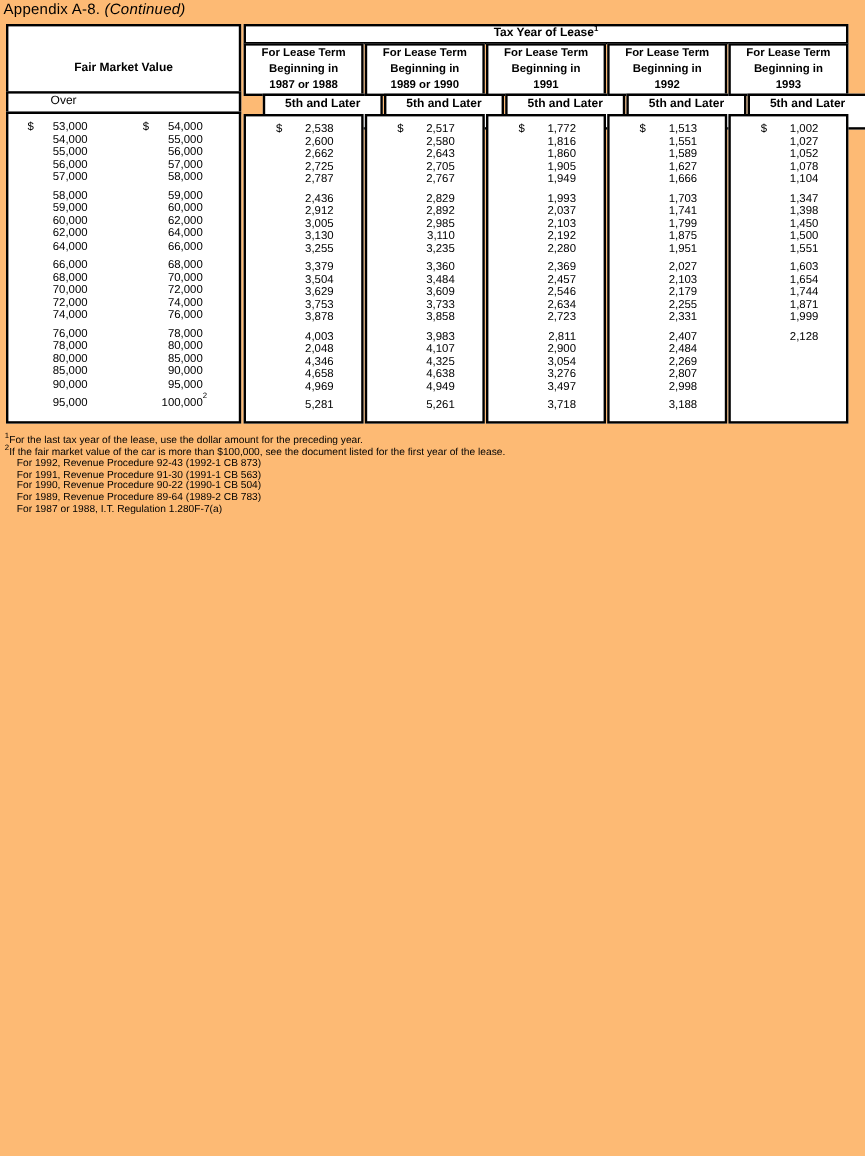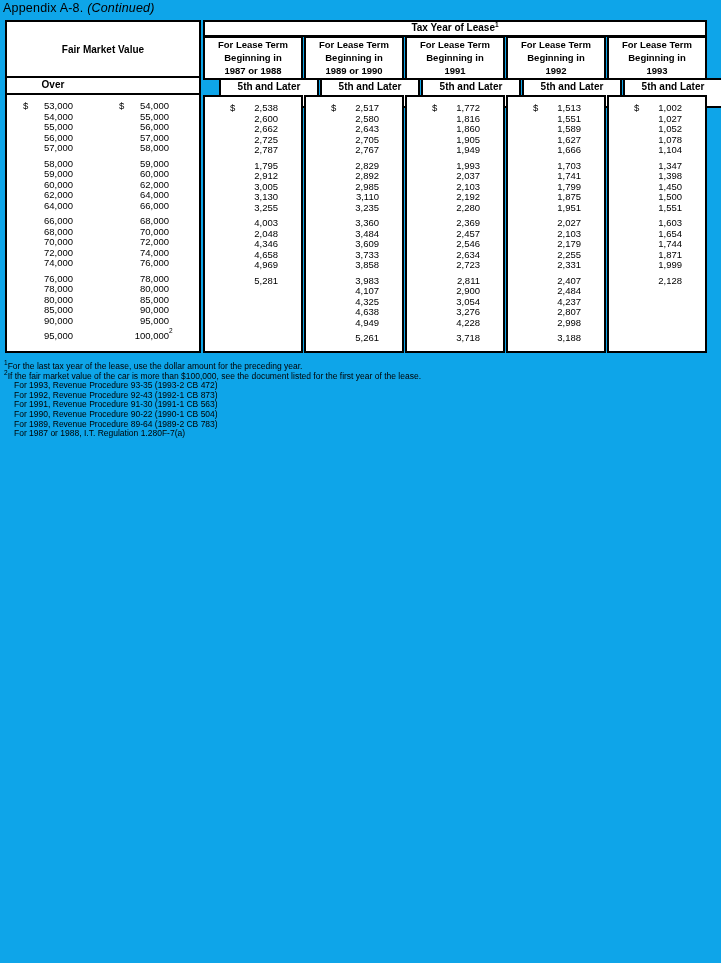--- a/index.html
+++ b/index.html
@@ -1,24 +1,24 @@
 <!DOCTYPE html>
 <html><head>
 <meta charset="utf-8">
 <style>
   html,body{margin:0;padding:0;}
-  .page{position:relative;width:721px;height:963px;background:#0ea5e9;color:#000;
+  .page{position:relative;width:721px;height:963px;background:#fdba74;color:#000;
         font-family:"Liberation Sans", sans-serif;overflow:hidden;}
   .title{position:absolute;left:3px;top:1px;font-size:12.5px;letter-spacing:.2px;}
   .title .it{font-style:italic;}
   .tablewrap{position:absolute;left:5px;top:20px;width:702px;height:333px;}
   .box{position:absolute;border:2px solid #000;background:#fff;box-sizing:border-box;}
-  .fmv-head{left:0;top:0;width:196px;height:58px;display:flex;align-items:center;
+  .fmv-head{left:0;top:0;width:196px;height:72px;display:flex;align-items:center;
             justify-content:center;font-weight:bold;font-size:10px;}
-  .overs{left:0;top:56px;width:196px;height:19px;font-weight:bold;font-size:10px;}
+  .overs{left:0;top:56px;width:196px;height:19px;font-weight:normal;font-size:10px;}
   .ovlab{position:absolute;left:0;top:1px;width:92px;text-align:center;}
   .nolab{position:absolute;left:96px;top:1px;width:92px;text-align:right;margin-top:37px;}
   .fmv-data{left:0;top:73px;width:196px;height:260px;padding-top:6px;}
   .taxyear{left:198px;top:0;width:504px;height:17px;text-align:center;
            font-weight:bold;font-size:10px;line-height:12px;}
   .lease-head{top:16px;width:100px;height:44px;text-align:center;font-weight:bold;
               font-size:9.5px;line-height:13px;padding-top:0;}
   .subhead{top:58px;width:100px;height:30px;text-align:center;font-weight:bold;
            font-size:10px;line-height:14px;margin-left:16px;}
   .col-data{top:75px;width:100px;height:258px;padding-top:6px;}
@@ -242,37 +242,59 @@
               <span class="num">2,725</span>
             </div>
             <div class="row valrow">
               <span class="cur"></span>
               <span class="num">2,787</span>
             </div>
           </div>
           <div class="grp">
             <div class="row valrow">
               <span class="cur"></span>
-              <span class="num">1,795</span>
+              <span class="num">2,436</span>
             </div>
             <div class="row valrow">
               <span class="cur"></span>
               <span class="num">2,912</span>
             </div>
             <div class="row valrow">
               <span class="cur"></span>
               <span class="num">3,005</span>
             </div>
             <div class="row valrow">
               <span class="cur"></span>
               <span class="num">3,130</span>
             </div>
             <div class="row valrow">
               <span class="cur"></span>
               <span class="num">3,255</span>
+            </div>
+          </div>
+          <div class="grp">
+            <div class="row valrow">
+              <span class="cur"></span>
+              <span class="num">3,379</span>
+            </div>
+            <div class="row valrow">
+              <span class="cur"></span>
+              <span class="num">3,504</span>
+            </div>
+            <div class="row valrow">
+              <span class="cur"></span>
+              <span class="num">3,629</span>
+            </div>
+            <div class="row valrow">
+              <span class="cur"></span>
+              <span class="num">3,753</span>
+            </div>
+            <div class="row valrow">
+              <span class="cur"></span>
+              <span class="num">3,878</span>
             </div>
           </div>
           <div class="grp">
             <div class="row valrow">
               <span class="cur"></span>
               <span class="num">4,003</span>
             </div>
             <div class="row valrow">
               <span class="cur"></span>
               <span class="num">2,048</span>
@@ -484,21 +506,21 @@
             <div class="row valrow">
               <span class="cur"></span>
               <span class="num">3,054</span>
             </div>
             <div class="row valrow">
               <span class="cur"></span>
               <span class="num">3,276</span>
             </div>
             <div class="row valrow">
               <span class="cur"></span>
-              <span class="num">4,228</span>
+              <span class="num">3,497</span>
             </div>
           </div>
           <div class="grp">
             <div class="row valrow">
               <span class="cur"></span>
               <span class="num">3,718</span>
             </div>
           </div>
         </div>
         <div class="box lease-head" style="left: 501px;">
@@ -578,21 +600,21 @@
             <div class="row valrow">
               <span class="cur"></span>
               <span class="num">2,407</span>
             </div>
             <div class="row valrow">
               <span class="cur"></span>
               <span class="num">2,484</span>
             </div>
             <div class="row valrow">
               <span class="cur"></span>
-              <span class="num">4,237</span>
+              <span class="num">2,269</span>
             </div>
             <div class="row valrow">
               <span class="cur"></span>
               <span class="num">2,807</span>
             </div>
             <div class="row valrow">
               <span class="cur"></span>
               <span class="num">2,998</span>
             </div>
           </div>
@@ -683,21 +705,20 @@
             </div>
           </div>
         </div>
       </div>
   </div>
 
   <div class="footnotes">
     <div><sup>1</sup><span>For the last tax year of the lease, use the dollar amount for the preceding year.</span></div>
     <div><sup>2</sup><span>If the fair market value of the car is more than $100,000, see the document listed for the first year of the lease.</span></div>
     <div id="refs">
-        <div class="fn-ref">For 1993, Revenue Procedure 93-35 (1993-2 CB 472)</div>
         <div class="fn-ref">For 1992, Revenue Procedure 92-43 (1992-1 CB 873)</div>
         <div class="fn-ref">For 1991, Revenue Procedure 91-30 (1991-1 CB 563)</div>
         <div class="fn-ref">For 1990, Revenue Procedure 90-22 (1990-1 CB 504)</div>
         <div class="fn-ref">For 1989, Revenue Procedure 89-64 (1989-2 CB 783)</div>
         <div class="fn-ref">For 1987 or 1988, I.T. Regulation 1.280F-7(a)</div>
       </div>
   </div>
 
 </div>
 

